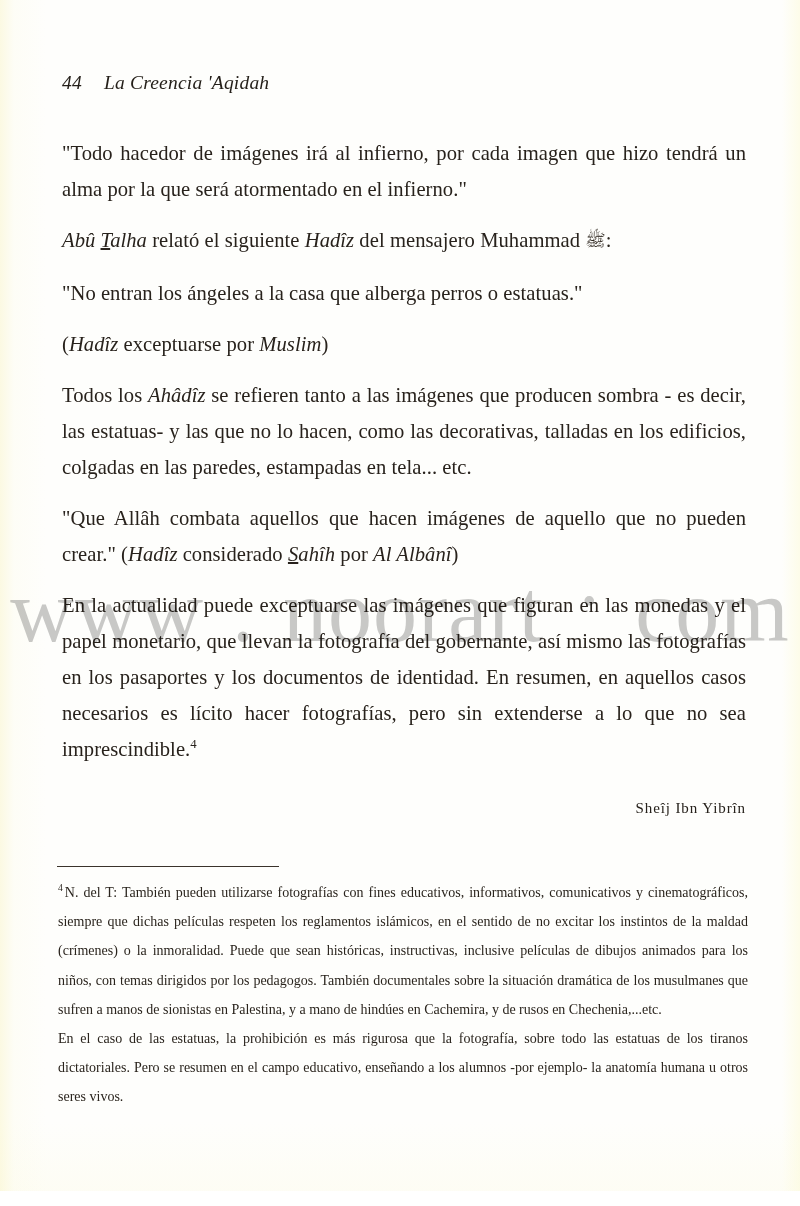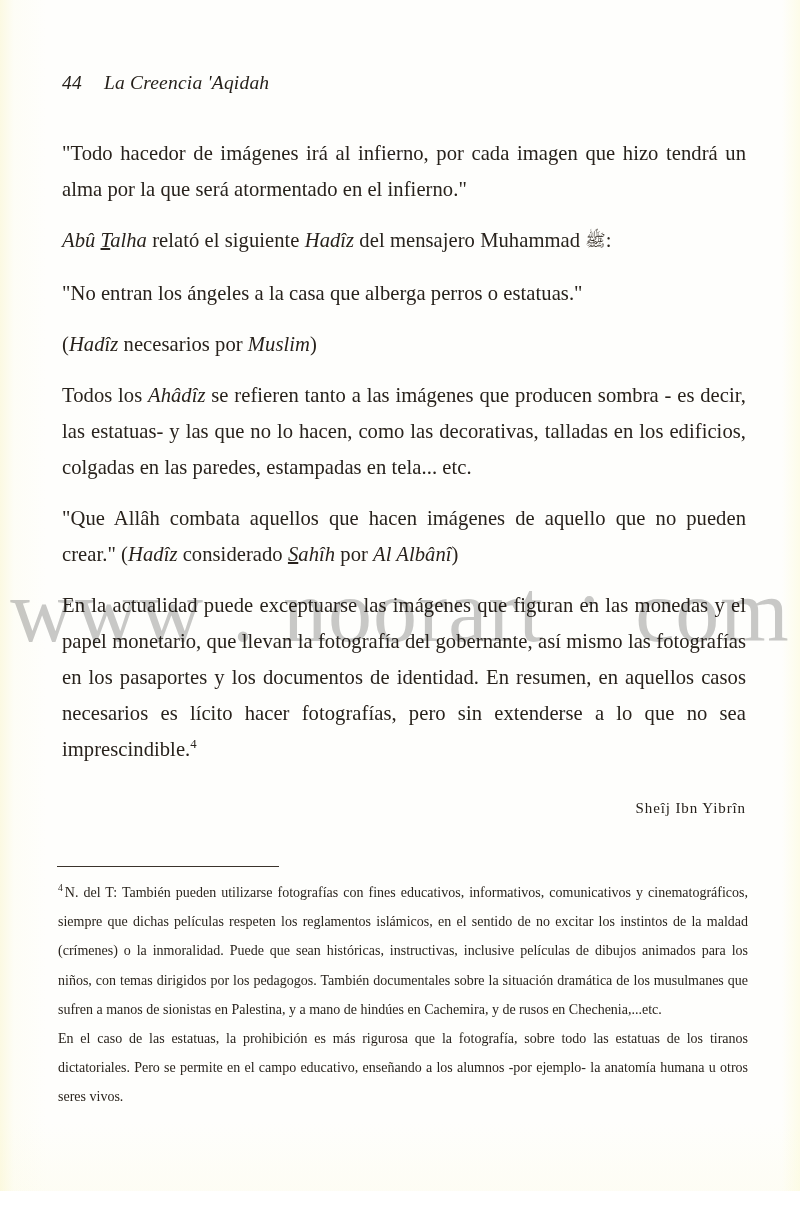--- a/index.html
+++ b/index.html
@@ -180,38 +180,38 @@
     </div>
 
     <div class="body-block">
 
       <p class="para">"Todo hacedor de imágenes irá al infierno, por cada imagen que hizo tendrá un alma por la que será atormentado en el infierno."</p>
 
       <p class="para nojustify"><i>Abû <span class="uline">T</span>alha</i><span> relató el siguiente </span><i>Hadîz</i><span> del mensajero Muhammad </span><span class="salawat">ﷺ</span><span>:</span></p>
 
       <p class="para nojustify">"No entran los ángeles a la casa que alberga perros o estatuas."</p>
 
-      <p class="para nojustify"><span>(</span><i>Hadîz</i><span> necesarios por </span><i>Muslim</i><span>)</span></p>
+      <p class="para nojustify"><span>(</span><i>Hadîz</i><span> exceptuarse por </span><i>Muslim</i><span>)</span></p>
 
       <p class="para"><span>Todos los </span><i>Ahâdîz</i><span> se refieren tanto a las imágenes que producen sombra - es decir, las estatuas- y las que no lo hacen, como las decorativas, talladas en los edificios, colgadas en las paredes, estampadas en tela... etc.</span></p>
 
 
       <p class="para"><span>"Que Allâh combata aquellos que hacen imágenes de aquello que no pueden crear." (</span><i>Hadîz</i><span> considerado </span><i><span class="uline">S</span>ahîh</i><span> por </span><i>Al Albânî</i><span>)</span></p>
 
       <p class="para"><span>En la actualidad puede exceptuarse las imágenes que figuran en las monedas y el papel monetario, que llevan la fotografía del gobernante, así mismo las fotografías en los pasaportes y los documentos de identidad. En resumen, en aquellos casos necesarios es lícito hacer fotografías, pero sin extenderse a lo que no sea imprescindible.</span><sup class="fn-ref">4</sup></p>
 
     </div>
 
     <div class="signature">Sheîj Ibn Yibrîn</div>
 
     <div class="footnote-rule"></div>
 
     <div class="footnote">
       <p><sup class="fn-num">4</sup><span>N. del T: También pueden utilizarse fotografías con fines educativos, informativos, comunicativos y cinematográficos, siempre que dichas películas respeten los reglamentos islámicos, en el sentido de no excitar los instintos de la maldad (crímenes) o la inmoralidad. Puede que sean históricas, instructivas, inclusive películas de dibujos animados para los niños, con temas dirigidos por los pedagogos. También documentales sobre la situación dramática de los musulmanes que sufren a manos de sionistas en Palestina, y a mano de hindúes en Cachemira, y de rusos en Chechenia,...etc.</span></p>
-      <p>En el caso de las estatuas, la prohibición es más rigurosa que la fotografía, sobre todo las estatuas de los tiranos dictatoriales. Pero se permite en el campo educativo, enseñando a los alumnos -por ejemplo- la anatomía humana u otros seres vivos.</p>
+      <p>En el caso de las estatuas, la prohibición es más rigurosa que la fotografía, sobre todo las estatuas de los tiranos dictatoriales. Pero se resumen en el campo educativo, enseñando a los alumnos -por ejemplo- la anatomía humana u otros seres vivos.</p>
     </div>
 
   </div>
 
   <div class="watermark">
     <span>www</span>
       <span>.</span>
       <span>noorart</span>
       <span class="wm-dot">•</span>
       <span>com</span>

